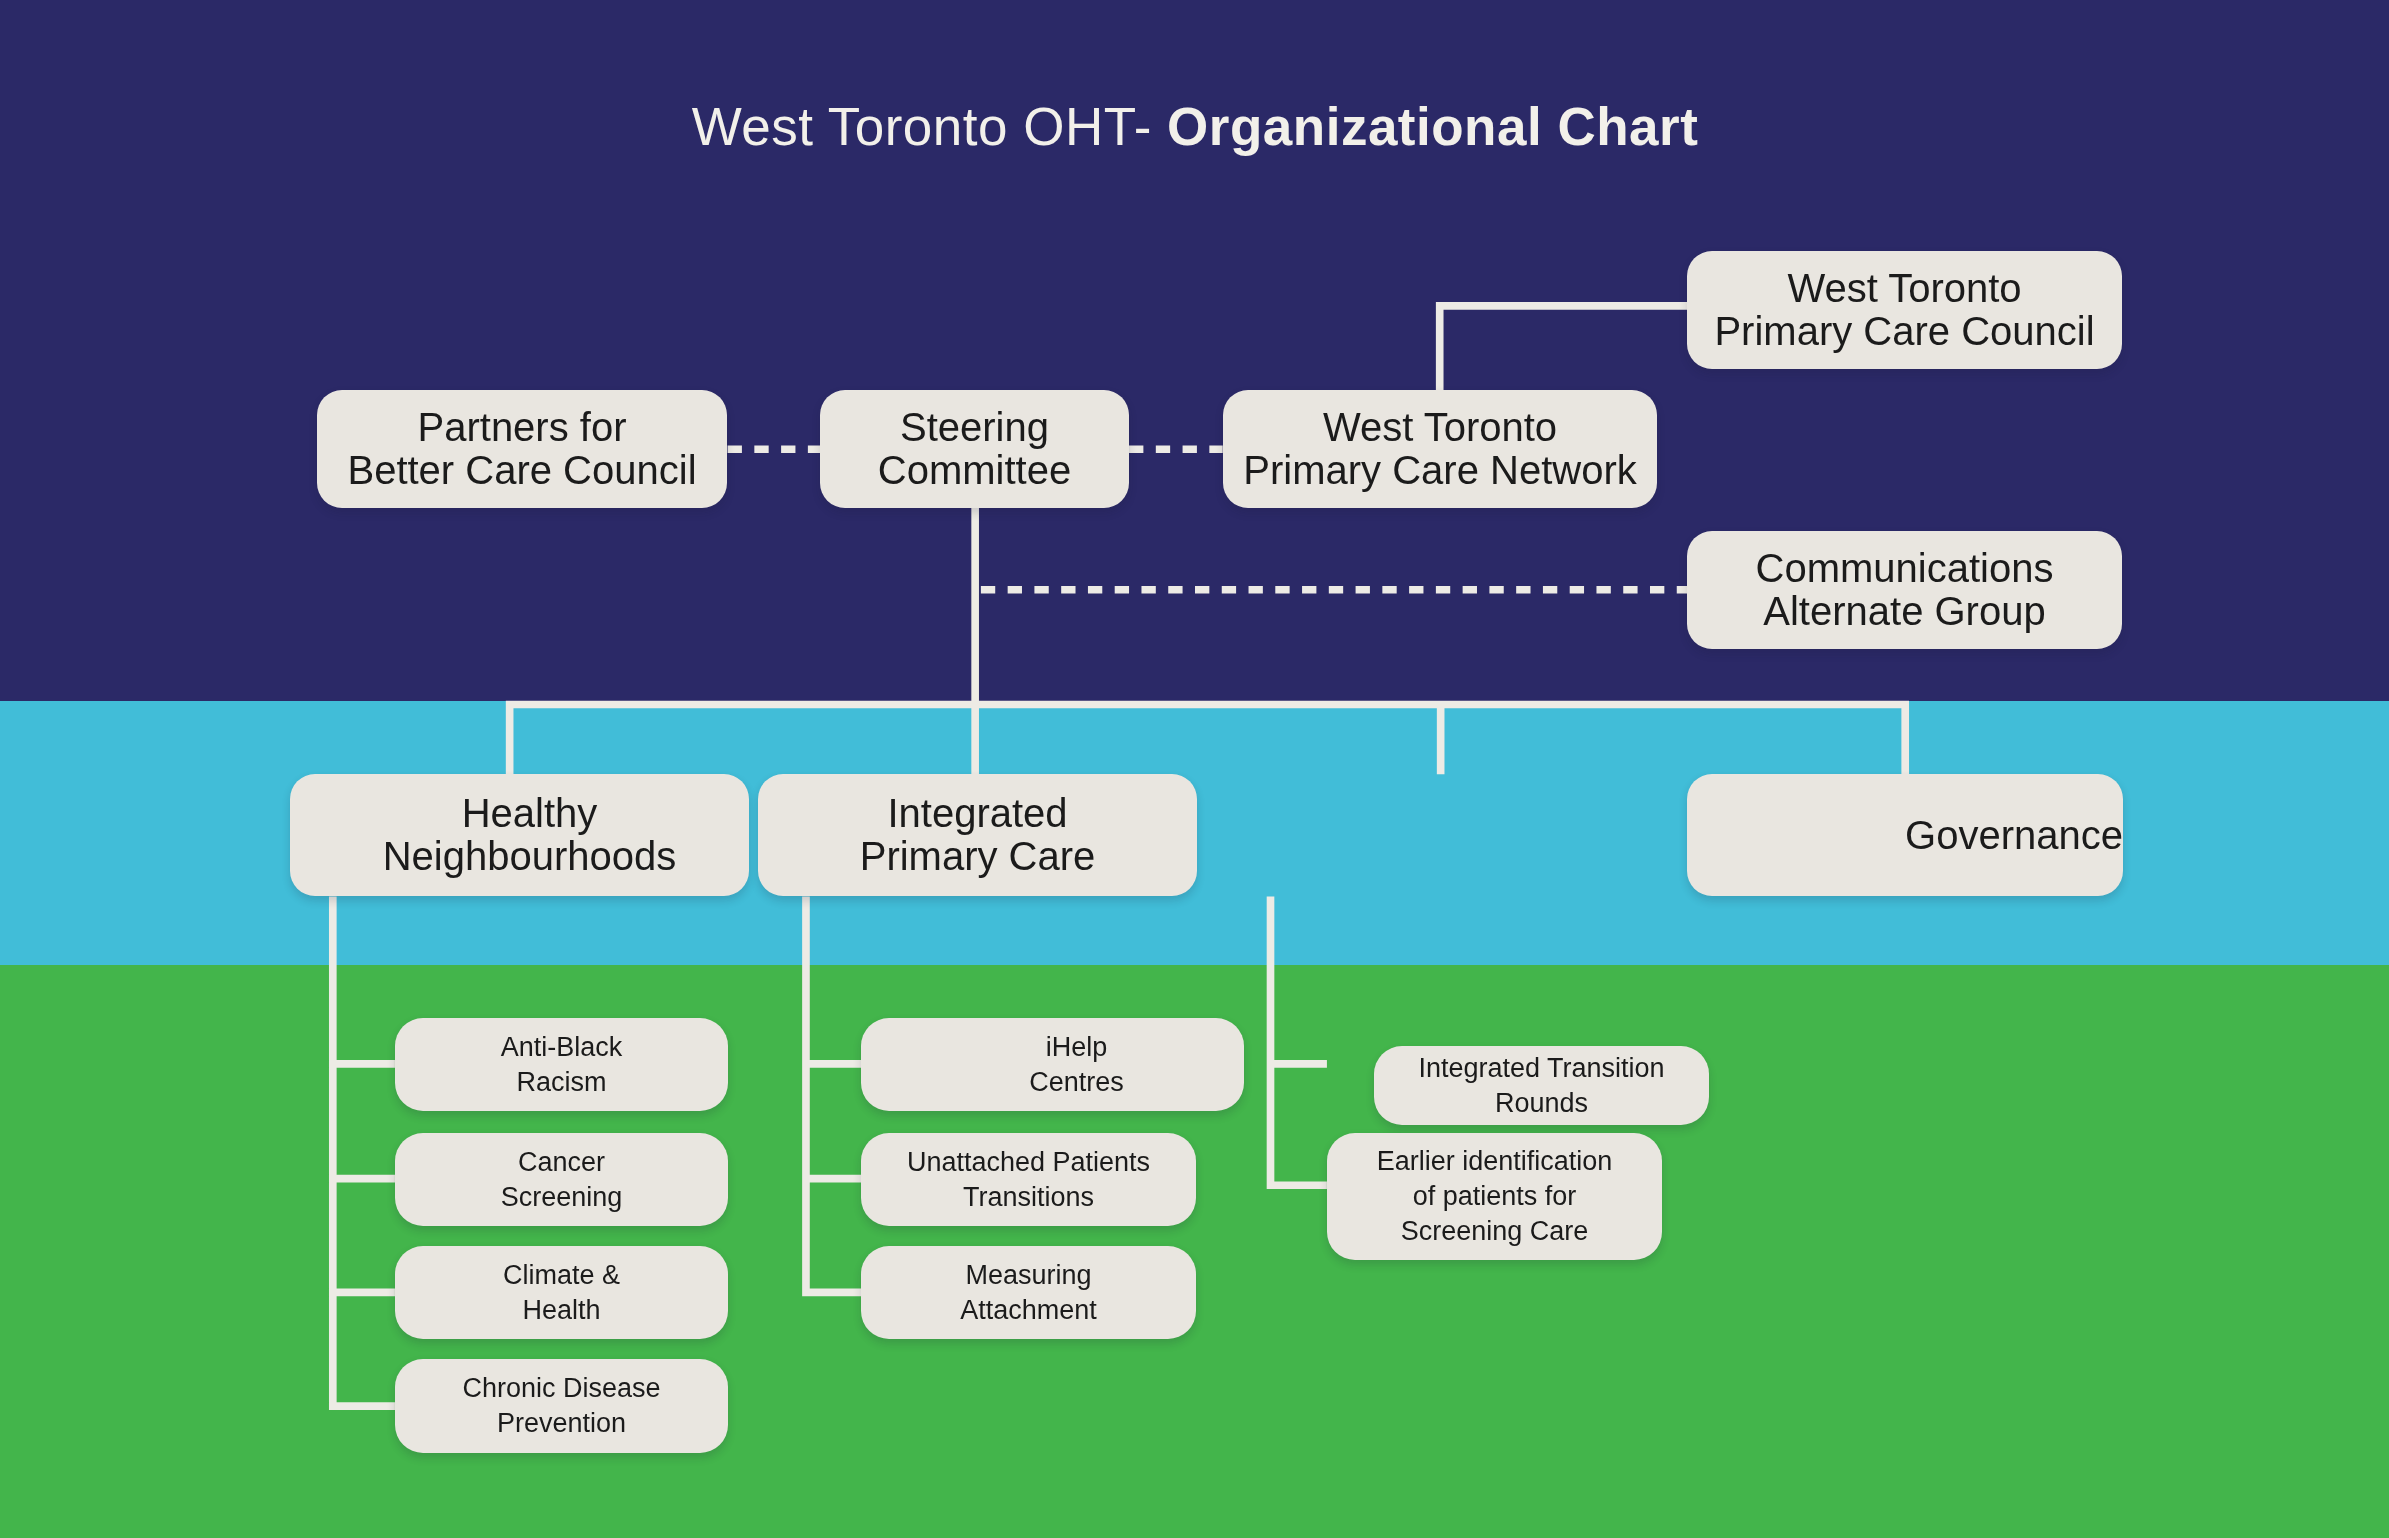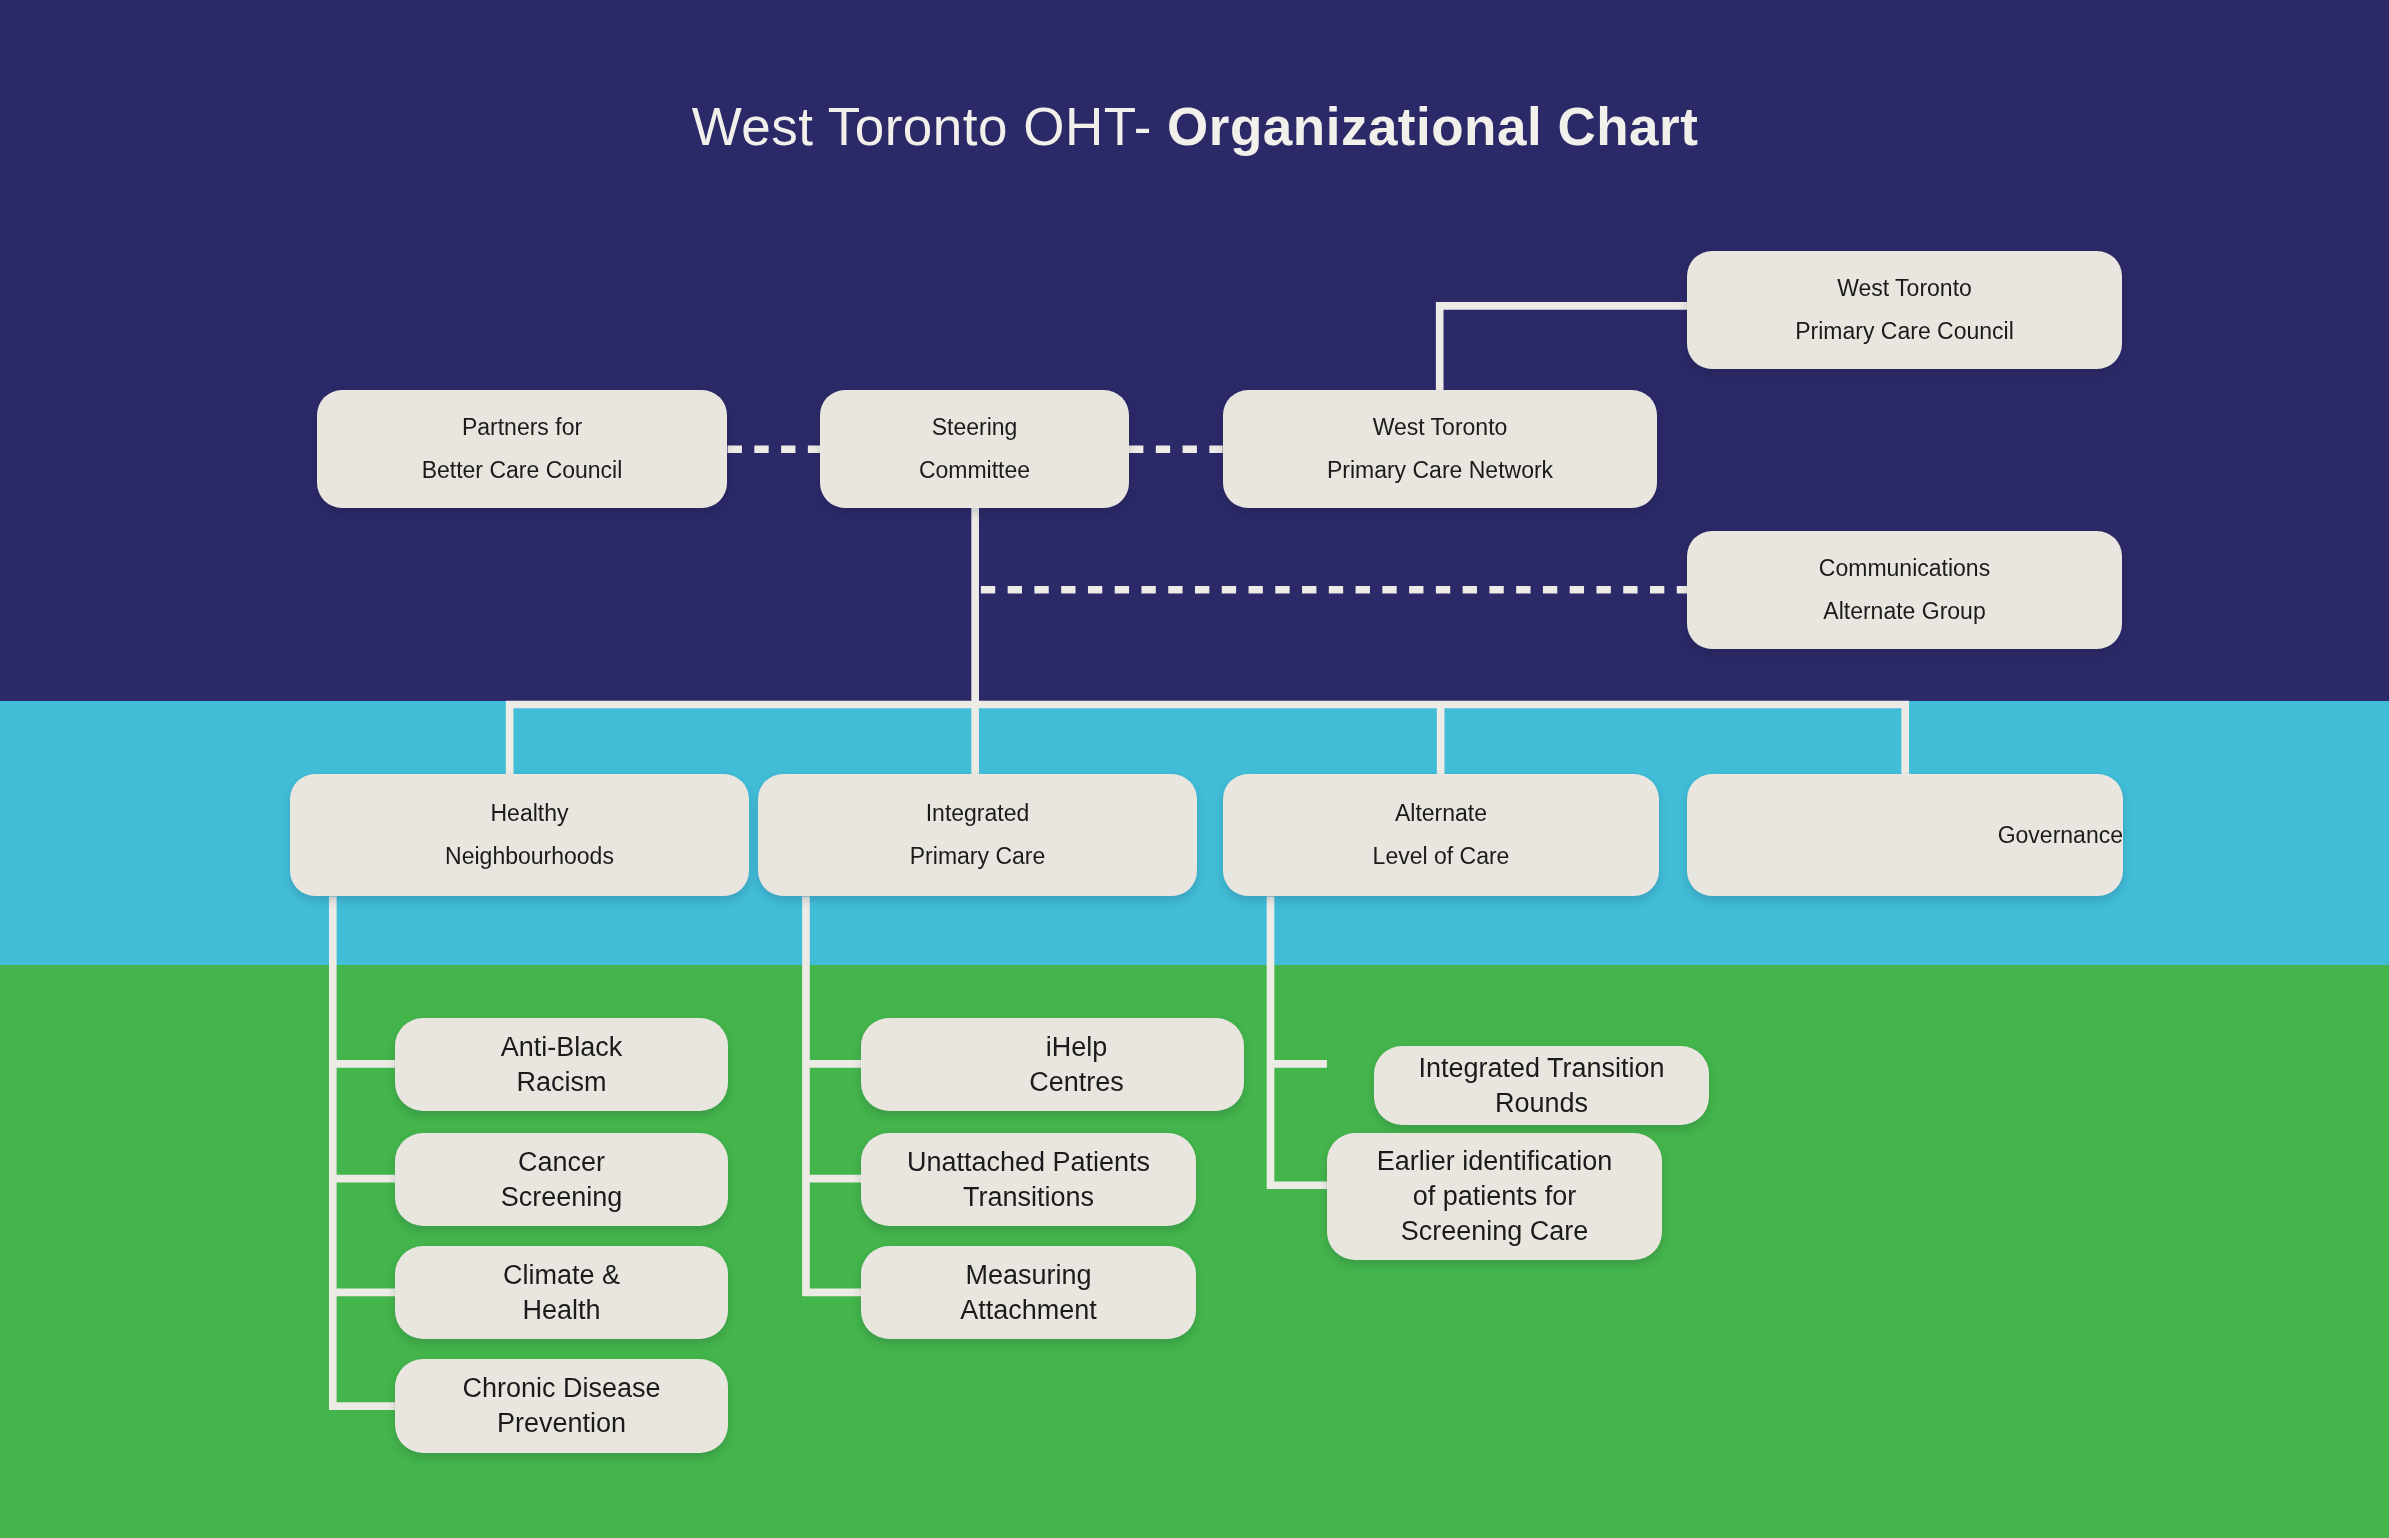--- a/index.html
+++ b/index.html
@@ -24,21 +24,21 @@
     font-size:53px;font-weight:400;letter-spacing:0.5px;white-space:nowrap;
   }
   .title .t-bold{font-weight:700;margin-left:15.3px;}
   .node{
     position:absolute;display:flex;flex-direction:column;
     align-items:center;justify-content:center;
     background:var(--box_fill);color:var(--box_text);
     border-radius:25px;text-align:center;
     box-shadow:0 4.8px 8.6px rgba(22,22,48,0.16);
   }
-  .node.main{font-size:23px;line-height:43px;font-weight:400;}
+  .node.main{font-size:40px;line-height:43px;font-weight:400;}
   .node.sub{font-size:27px;line-height:35px;font-weight:400;border-radius:28px;}
   
   .n-wtpcc{left:1687px;top:251px;width:435px;height:118px;}
   
   .n-partners{left:317px;top:390px;width:410px;height:118px;}
   .n-steering{left:820px;top:390px;width:309px;height:118px;}
   .n-wtpcn{left:1223px;top:390px;width:434px;height:118px;}
   .n-comms{left:1687px;top:531px;width:435px;height:118px;}
   
   .n-healthy{left:290px;top:774px;width:439px;height:122px;padding-left:20px;}
@@ -116,24 +116,20 @@
   <div class="node main n-healthy">
     <div>Healthy</div>
     <div>Neighbourhoods</div>
   </div>
 
   <div class="node main n-integrated">
     <div>Integrated</div>
     <div>Primary Care</div>
   </div>
 
-  <div class="node main n-alternate">
-    <div>Alternate</div>
-    <div>Level of Care</div>
-  </div>
 
   <div class="node main n-governance">
     <div>Governance</div>
   </div>
 
   <div class="node sub n-anti">
     <div>Anti-Black</div>
     <div>Racism</div>
   </div>
 

